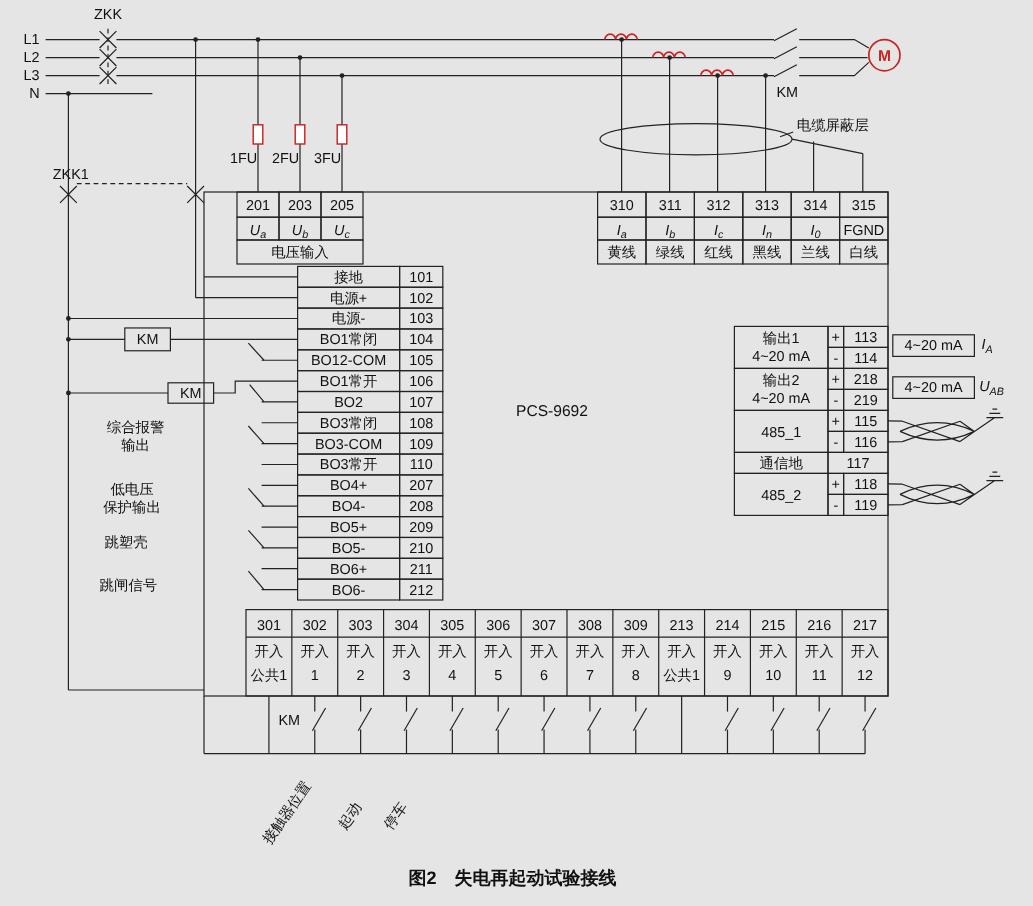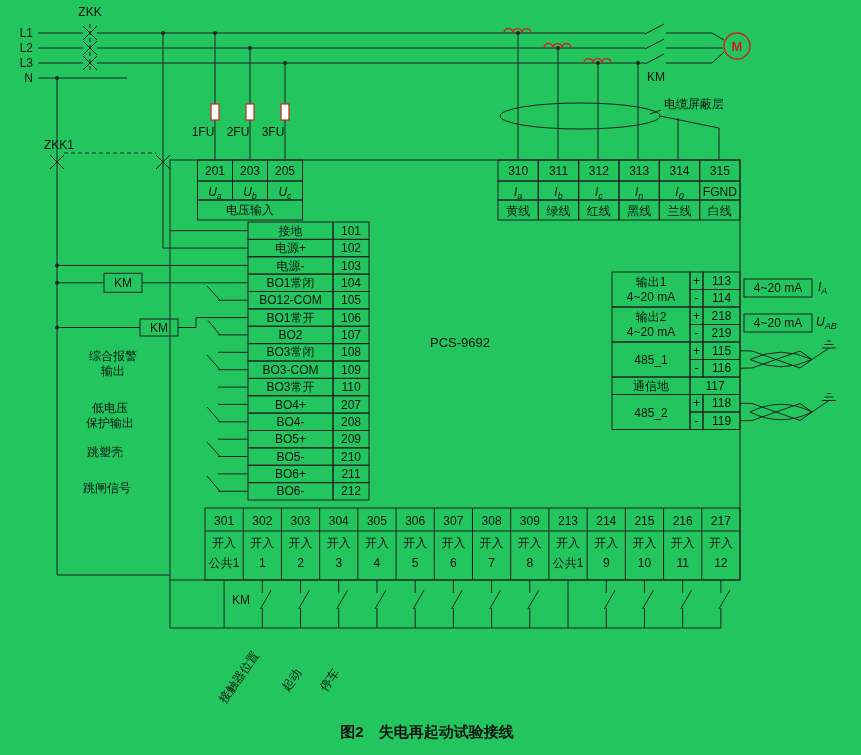--- a/index.html
+++ b/index.html
@@ -1,16 +1,16 @@
 <!DOCTYPE html>
 <html><head>
 <meta charset="utf-8">
 <style>
   html,body{margin:0;padding:0;background:#fff;}
-  .stage{position:relative;width:861px;height:755px;background:#22c55e;overflow:hidden;}
+  .stage{position:relative;width:861px;height:755px;background:#e5e5e5;overflow:hidden;}
   svg{display:block;}
   .ln{stroke:#222;stroke-width:1;fill:none;}
   .lnr{stroke:#cc2222;stroke-width:1.4;fill:none;}
   .bx{fill:none;stroke:#222;stroke-width:1;}
   .bxr{fill:#fff;stroke:#cc2222;stroke-width:1.2;}
   .dash{stroke:#222;stroke-width:1;stroke-dasharray:4 3;fill:none;}
   text{font-family:"Liberation Sans","DejaVu Sans",sans-serif;font-size:12px;fill:#111;text-anchor:middle;}
   .lft{text-anchor:start;} .rgt{text-anchor:end;}
   .it{font-style:italic;}
   .sub{font-size:9px;}

